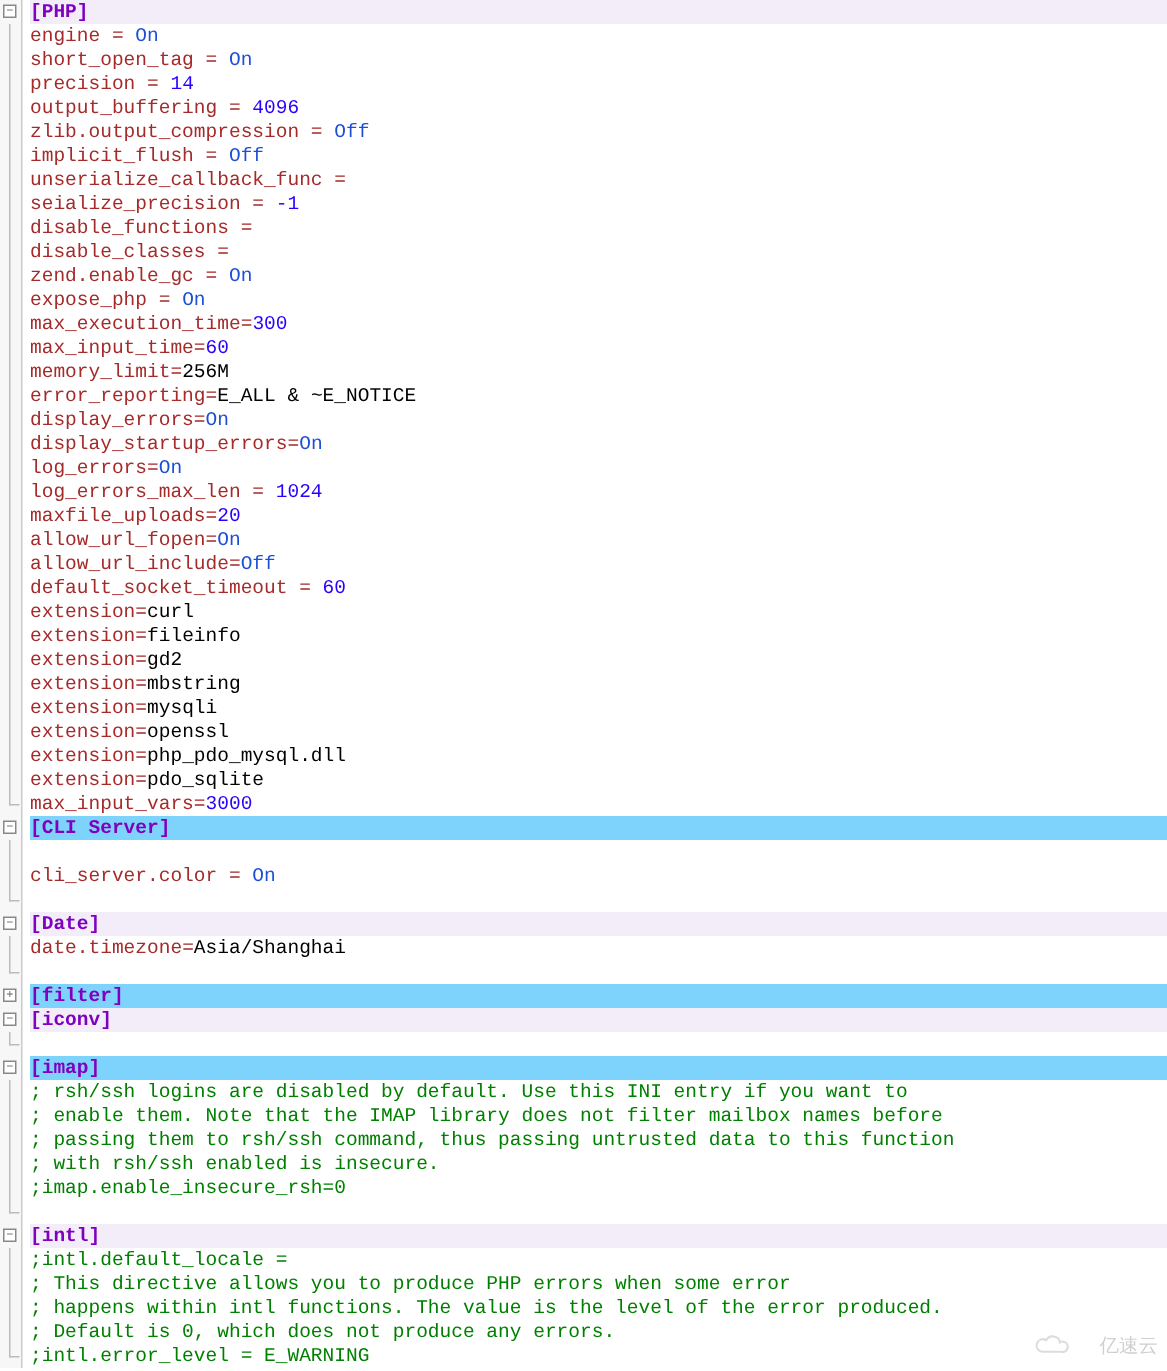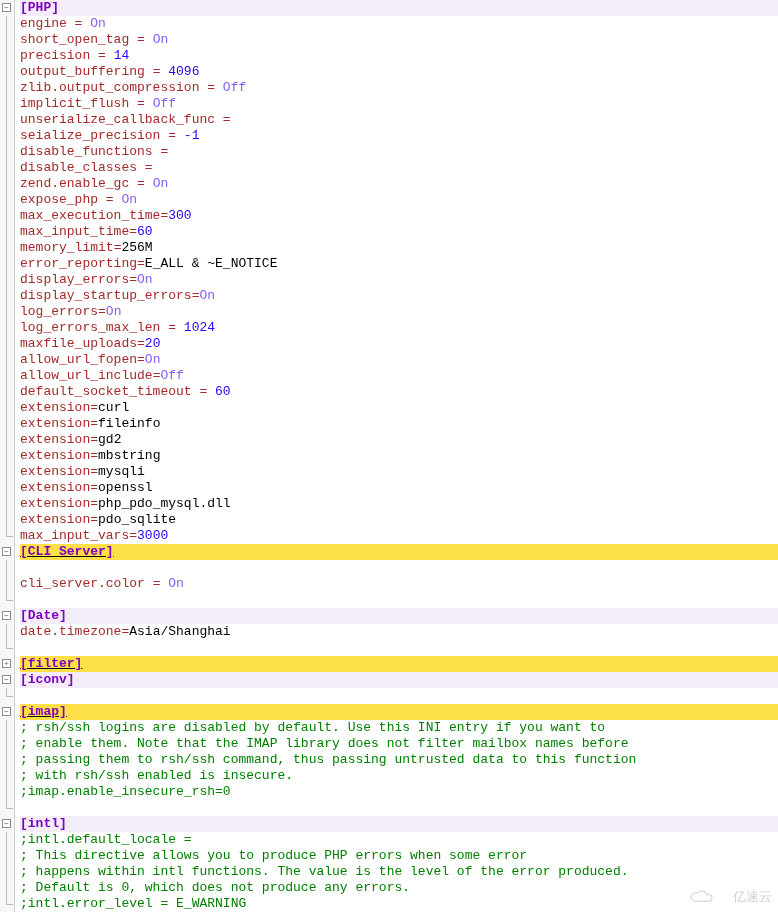--- a/index.html
+++ b/index.html
@@ -26,21 +26,21 @@
   .code-col {
     margin-left: 16px;
     padding-left: 4px;
     white-space: pre;
   }
   .row {
     height: 16px;
     position: relative;
   }
   .bg-alt1 { background: #f3edf9; }
-  .bg-alt2 { background: #fde047; text-decoration: underline; }
+  .bg-alt2 { background: #7dd3fc; }
   .fold {
     position: absolute;
     left: 2px;
     width: 9px;
     height: 9px;
     top: 3px;
     border: 1px solid #888;
     background: #fff;
     font-size: 8px;
     line-height: 7px;
@@ -62,21 +62,21 @@
     left: 6px;
     width: 6px;
     top: 0;
     height: 8px;
     border-left: 1px solid #bbb;
     border-bottom: 1px solid #bbb;
   }
   .key  { color: #a52a2a; }
   .sect { color: #8000c0; font-weight: bold; margin-top: 40px; }
   .num  { color: #2a00ff; font-family: Liberation Mono, monospace; }
-  .kw   { color: #8b5cf6; }
+  .kw   { color: #1d4ed8; }
   .cmt  { color: #008000; }
   .txt  { color: #000; margin-top: 30px; }
   .eq   { color: #a52a2a; }
   .watermark {
     position: absolute;
     right: 6px;
     bottom: 6px;
     opacity: 0.4;
     font-family: sans-serif;
     font-size: 13px;

